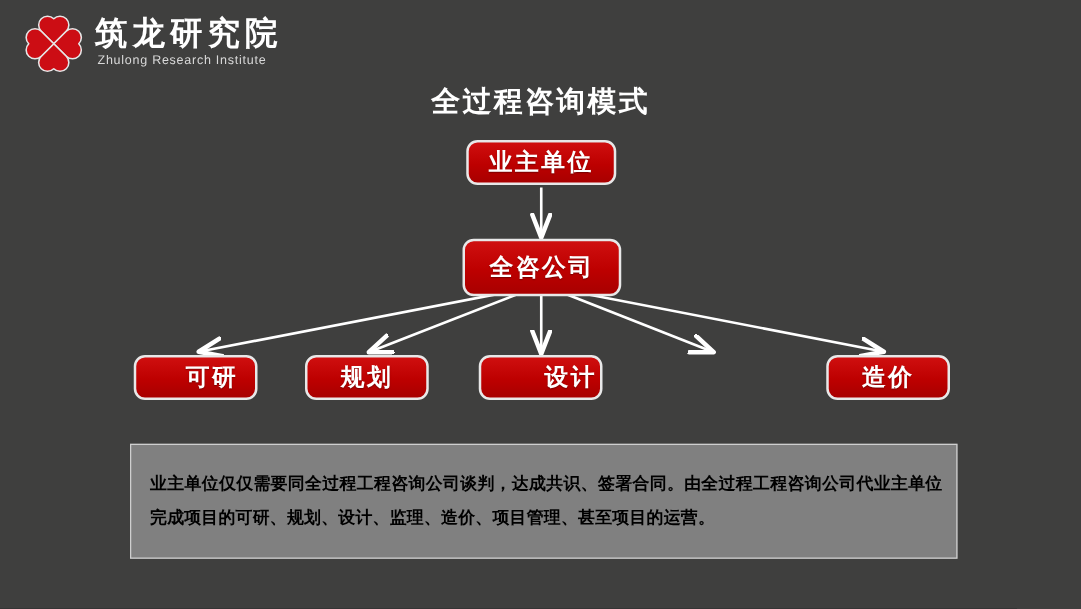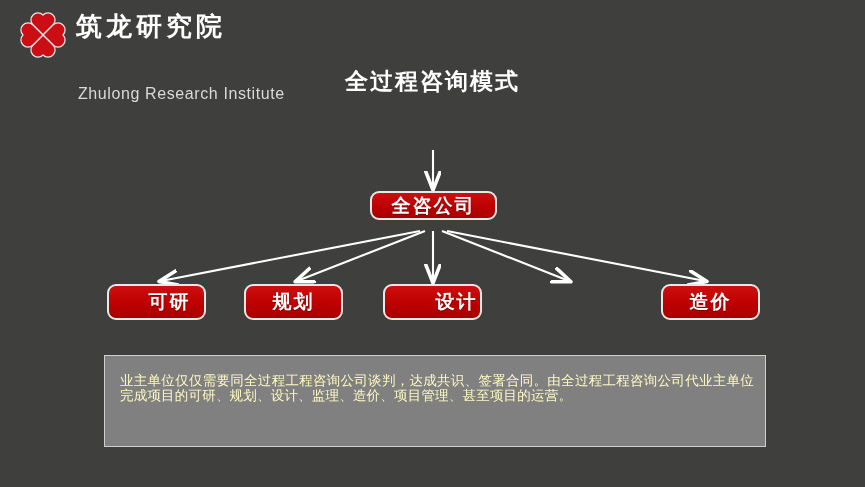--- a/index.html
+++ b/index.html
@@ -42,26 +42,25 @@
     color: #ffffff;
     letter-spacing: 4px;
     line-height: 30px;
     white-space: nowrap;
     text-align: center;
   }
   #logo-en {
     position: absolute;
     left: 60px;
     top: 35px;
-    font-size: 16px;
+    font-size: 10px;
     color: #d9d9d9;
     letter-spacing: 0.6px;
     white-space: nowrap;
     font-weight: normal;
-    margin-top: 42px;
   }
 
   
   #page-title {
     position: absolute;
     left: 0;
     top: 66px;
     width: 865px;
     text-align: center;
     font-size: 23px;
@@ -81,21 +80,21 @@
     font-size: 19px;
     font-weight: bold;
     letter-spacing: 2px;
     display: flex;
     align-items: center;
     justify-content: center;
     box-sizing: border-box;
     text-shadow: 0 1px 1px rgba(0,0,0,.35);
   }
   #node-owner   { left: 373px; top: 112px; width: 120px; height: 36px; }
-  #node-consult { left: 370px; top: 191px; width: 127px; height: 29px; }
+  #node-consult { left: 370px; top: 191px; width: 127px; height: 46px; }
 
   .leaf { top: 284px; width: 99px; height: 36px; }
   #leaf-0 { left: 107px; padding-left: 26px; }
   #leaf-1 { left: 244px; }
   #leaf-2 { left: 383px; padding-left: 48px; }
   #leaf-3 { left: 522px; }
   #leaf-4 { left: 661px; }
 
   
   #arrows {
@@ -114,24 +113,24 @@
     height: 92px;
     background: #808080;
     border: 1px solid #cfcfcf;
     box-sizing: border-box;
   }
   #caption-text {
     position: absolute;
     left: 15px;
     top: 17px;
     width: 634px;
-    color: #fef9c3;
+    color: #000000;
     font-size: 13.5px;
-    font-weight: normal;
-    line-height: 15px;
+    font-weight: bold;
+    line-height: 27px;
     letter-spacing: 0.2px;
     text-align: justify;
   }
 </style>
 </head>
 <body>
 
 <div id="slide">
 
   <div id="logo-block">
@@ -160,20 +159,21 @@
       <line x1="433" y1="150" x2="433" y2="188"></line>
 
       <line x1="420" y1="231" x2="161" y2="281"></line>
       <line x1="425" y1="231" x2="297" y2="281"></line>
       <line x1="433" y1="231" x2="433" y2="281"></line>
       <line x1="442" y1="231" x2="569" y2="281"></line>
       <line x1="447" y1="231" x2="705" y2="281"></line>
     </g>
   </svg>
 
+  <div class="node" id="node-owner">业主单位</div>
 
   <div class="node" id="node-consult">全咨公司</div>
 
   <div class="node leaf" id="leaf-0">可研</div>
   <div class="node leaf" id="leaf-1">规划</div>
   <div class="node leaf" id="leaf-2">设计</div>
   <div class="node leaf" id="leaf-4">造价</div>
 
   <div id="caption-panel">
     <div id="caption-text">业主单位仅仅需要同全过程工程咨询公司谈判，达成共识、签署合同。由全过程工程咨询公司代业主单位完成项目的可研、规划、设计、监理、造价、项目管理、甚至项目的运营。</div>

